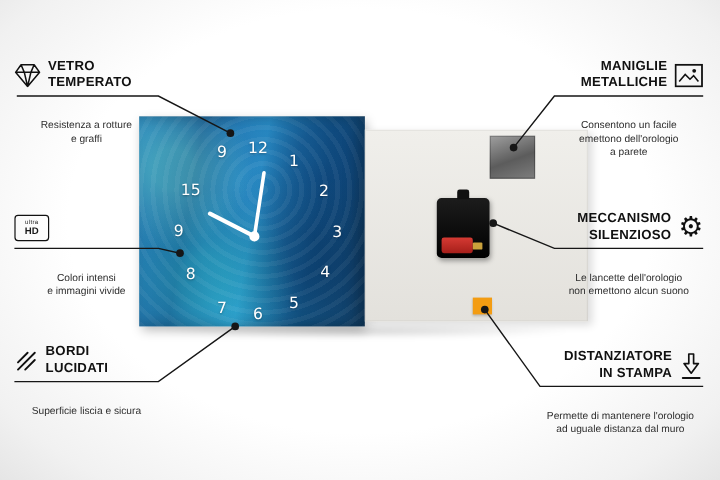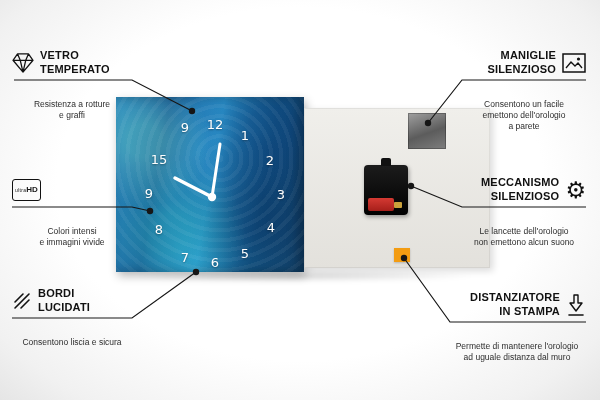--- a/index.html
+++ b/index.html
@@ -75,21 +75,21 @@
     white-space:pre-line;color:#111;
   }
   .co-title.r{text-align:right;}
   .co-sub{
     margin-top:19px;font-size:8.5px;line-height:1.3;color:#2d2d2d;
     text-align:center;white-space:pre-line;
   }
   .ico{flex:0 0 auto;display:flex;align-items:center;justify-content:center;}
   .uhd{
     width:27px;height:20px;border:1.5px solid #111;border-radius:3px;
-    display:flex;flex-direction:row;align-items:center;justify-content:center;line-height:1;
+    display:flex;flex-direction:column;align-items:center;justify-content:center;line-height:1;
   }
   .uhd-top{font-size:5px;letter-spacing:.3px;}
   .uhd-bot{font-size:8px;font-weight:bold;}
   .gear{font-size:23px;line-height:1;color:#111;font-family:"DejaVu Sans",sans-serif;}
 </style>
 </head>
 <body>
 
 <div class="stage">
 
@@ -172,27 +172,27 @@
   <div class="callout" style="left:12px;top:284px;width:120px">
     <div class="co-head">
       <span class="ico">
         <svg width="20" height="20" viewBox="0 0 20 20">
             <path d="M3 17 L17 3 M3 11 L11 3 M9 17 L17 9" stroke="#111" stroke-width="1.6" fill="none" stroke-linecap="round"></path>
           </svg>
       </span>
       <div class="co-title">BORDI
 LUCIDATI</div>
     </div>
-    <div class="co-sub">Consentono liscia e sicura</div>
+    <div class="co-sub">Superficie liscia e sicura</div>
   </div>
 
   <div class="callout" style="left:462px;top:46px;width:124px">
     <div class="co-head right">
       <div class="co-title r">MANIGLIE
-SILENZIOSO</div>
+METALLICHE</div>
       <span class="ico">
         <svg width="24" height="20" viewBox="0 0 24 20">
             <rect x="1" y="1" width="22" height="18" fill="none" stroke="#111" stroke-width="1.5"></rect>
             <path d="M4 15 L9 9 L13 13 L16 10 L20 15" fill="none" stroke="#111" stroke-width="1.3"></path>
             <circle cx="16.5" cy="6" r="1.6" fill="#111"></circle>
           </svg>
       </span>
     </div>
     <div class="co-sub">Consentono un facile
 emettono dell'orologio

